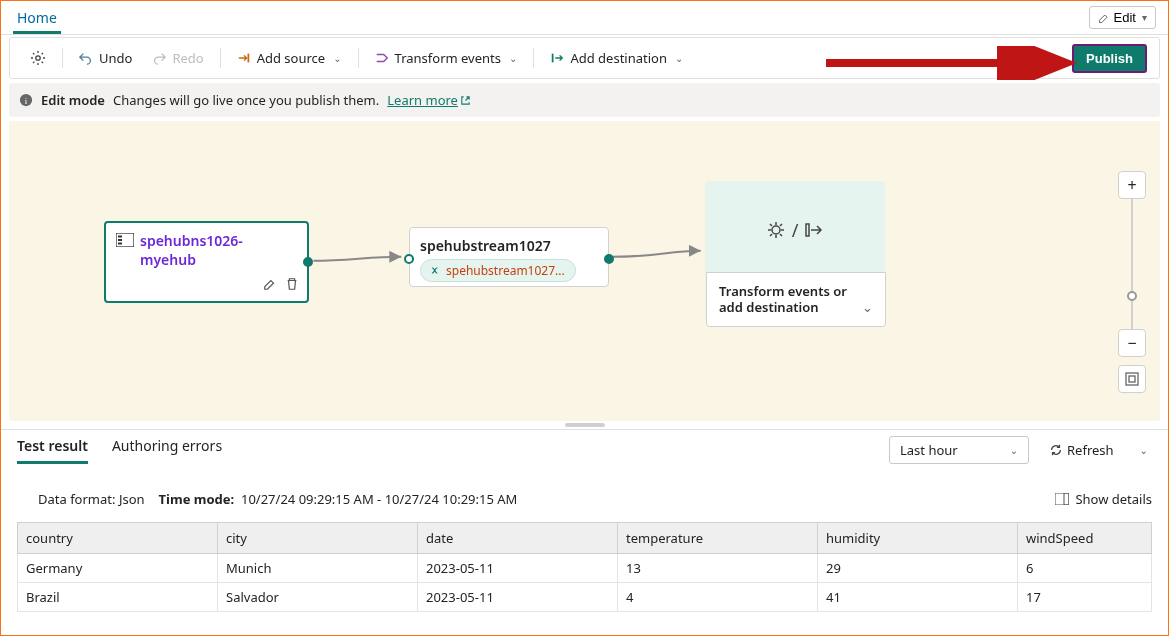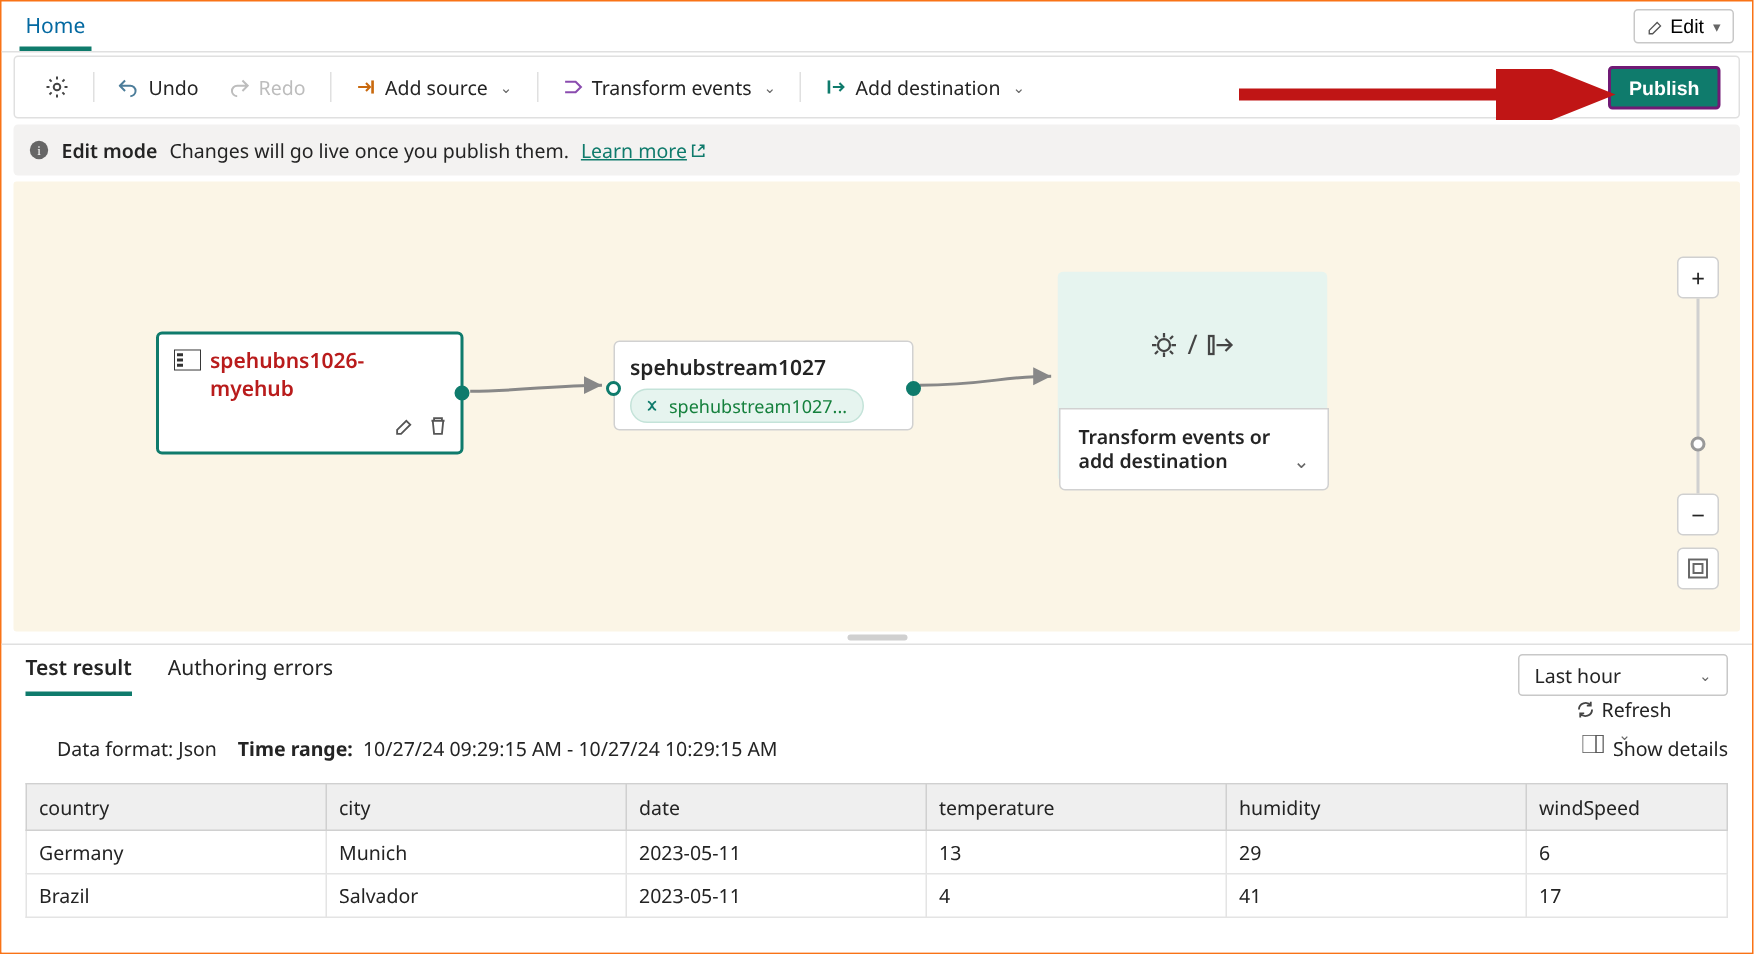--- a/index.html
+++ b/index.html
@@ -14,51 +14,51 @@
 .tool-divider { width: 1px; height: 20px; background: #e0e0e0; margin: 0 4px; }
 .chevron { font-size: 10px; color: #666; margin-left: 2px; }
 .publish-btn { margin-left: auto; background: #0f7b6c; color: #fff; border: 2px solid #701a75; border-radius: 3px; padding: 5px 12px; font-size: 13px; font-weight: 600; cursor: pointer; }
 .banner { display: flex; align-items: center; gap: 8px; background: #f3f2f1; margin: 0 8px; padding: 8px 10px; font-size: 13px; border-radius: 3px; }
 .banner b { font-weight: 600; }
 .banner a { color: #0f7b6c; text-decoration: underline; display: inline-flex; align-items: center; gap: 2px; }
 .canvas-wrap { position: relative; background: #fbf5e6; flex: 0 0 300px; margin: 0 8px; margin-top: 4px; border-radius: 2px;}
 .canvas { position: relative; width: 100%; height: 300px; }
 .node { position: absolute; background: #fff; border: 1px solid #d1d1d1; border-radius: 4px; padding: 8px 10px; }
 .node.source { border: 2px solid #0f7b6c; width: 205px; left: 95px; top: 100px; height: 82px; }
-.node.source .title { font-size: 14px; font-weight: 600; color: #b91c1c; margin-left: 24px; }
+.node.source .title { font-size: 14px; font-weight: 600; color: #6d28d9; margin-left: 24px; }
 .node.source .ico { position: absolute; left: 10px; top: 10px; }
 .node.source .actions { position: absolute; right: 8px; bottom: 6px; display: flex; gap: 8px; }
 .node.source .actions span { cursor: pointer; color: #555; }
 .node.stream { width: 200px; left: 400px; top: 106px; height: 60px; }
 .node.stream .title { font-size: 14px; font-weight: 600; }
-.node.stream .badge { display: inline-flex; align-items: center; gap: 4px; background: #e6f4ef; border: 1px solid #c4e3d9; border-radius: 12px; padding: 2px 10px; font-size: 12px; margin-top: 4px; color: #15803d; }
+.node.stream .badge { display: inline-flex; align-items: center; gap: 4px; background: #e6f4ef; border: 1px solid #c4e3d9; border-radius: 12px; padding: 2px 10px; font-size: 12px; margin-top: 4px; color: #c2410c; }
 .node.target { width: 180px; left: 696px; top: 60px; height: 140px; background: #e6f4ef; border: 1px solid transparent; }
 .node.target .subbox { position: absolute; left: 0; top: 90px; width: 180px; background: #fff; border: 1px solid #d1d1d1; border-radius: 0 0 4px 4px; padding: 10px 12px; display: flex; align-items: flex-end; justify-content: space-between; }
 .node.target .icons { display: flex; justify-content: center; align-items: center; height: 80px; font-size: 18px; gap: 6px; color: #444; }
 .port { position: absolute; width: 10px; height: 10px; border: 2px solid #0f7b6c; background: #fff; border-radius: 50%; }
 .port.center { background: #0f7b6c; }
 svg.arrows { position: absolute; inset: 0; pointer-events: none; }
 
 .zoom-rail { position: absolute; right: 14px; top: 50px; display: flex; flex-direction: column; align-items: center; gap: 0; }
 .zoom-btn { width: 28px; height: 28px; border: 1px solid #d0d0d0; border-radius: 4px; background: #fff; display: flex; align-items: center; justify-content: center; font-size: 16px; cursor: pointer; }
 .zoom-line { width: 2px; height: 130px; background: #d0d0d0; position: relative; }
 .zoom-dot { position: absolute; width: 10px; height: 10px; border-radius: 50%; background: #fff; border: 2px solid #999; left: 50%; transform: translateX(-50%); top: 92px; }
 .fit-btn { margin-top: 8px; }
 
 .splitter { height: 8px; display:flex; justify-content:center; align-items:center; }
 .splitter span { width: 40px; height: 4px; background: #d0d0d0; border-radius: 2px; }
 .results { border-top: 1px solid #e0e0e0; padding: 6px 16px 12px; flex: 1; display: flex; flex-direction: column; background:#fff;}
 .results-tabs { display: flex; align-items: flex-start; gap: 24px; height: 34px; }
 .rtab { font-size: 14px; padding-bottom: 6px; cursor: pointer; }
 .rtab.active { font-weight: 600; border-bottom: 3px solid #0f7b6c; }
-.results-ctrls { margin-left: auto; display: flex; align-items: center; gap: 0; flex-direction: column; }
+.results-ctrls { margin-left: auto; display: flex; align-items: center; gap: 20px; }
 .select { border: 1px solid #c8c8c8; border-radius: 3px; padding: 4px 10px; font-size: 13px; width: 140px; display: flex; justify-content: space-between; align-items: center; cursor: pointer; background:#fff; }
 .refresh { display: flex; align-items: center; gap: 4px; cursor: pointer; font-size: 13px; }
 .infoline { display: flex; align-items: center; gap: 14px; padding: 20px 0 14px; font-size: 13px; flex-wrap: wrap; margin-left: 21px; }
-.infoline .details { margin-left: auto; display: flex; align-items: flex-start; gap: 6px; cursor: pointer; }
+.infoline .details { margin-left: auto; display: flex; align-items: center; gap: 6px; cursor: pointer; }
 table { width: 100%; border-collapse: collapse; font-size: 13px; border: 1px solid #d0d0d0; }
 th { background: #efefef; text-align: left; font-weight: 400; padding: 6px 8px; border: 1px solid #d0d0d0; margin-top: 12px; }
 td { padding: 5px 8px; border: 1px solid #e4e4e4; }
 
 .arrow-callout { position: absolute; left: 820px; top: 45px; width: 260px; height: 34px; pointer-events: none; }
 </style>
 </head>
 <body>
 <div class="app">
 
@@ -243,21 +243,21 @@
               <path d="M3 8a5 5 0 019-3M13 8a5 5 0 01-9 3M12 2v3h-3M4 14v-3h3" fill="none" stroke="#444" stroke-width="1.4"></path>
             </svg>
         <span>Refresh</span>
       </div>
       <span class="chevron" style="padding:0 4px;">⌄</span>
     </div>
   </div>
 
   <div class="infoline">
     <span><span>Data format:</span> <span>Json</span></span>
-    <span><b>Time range:</b>&nbsp;&nbsp;<span>10/27/24 09:29:15 AM - 10/27/24 10:29:15 AM</span></span>
+    <span><b>Time mode:</b>&nbsp;&nbsp;<span>10/27/24 09:29:15 AM - 10/27/24 10:29:15 AM</span></span>
     <span class="details">
       <svg width="14" height="12" viewBox="0 0 14 12">
             <rect x="0" y="0" width="14" height="12" fill="none" stroke="#555"></rect>
             <rect x="9" y="0" width="5" height="12" fill="none" stroke="#555"></rect>
           </svg>
       <span>Show details</span>
     </span>
   </div>
 
   <table>

